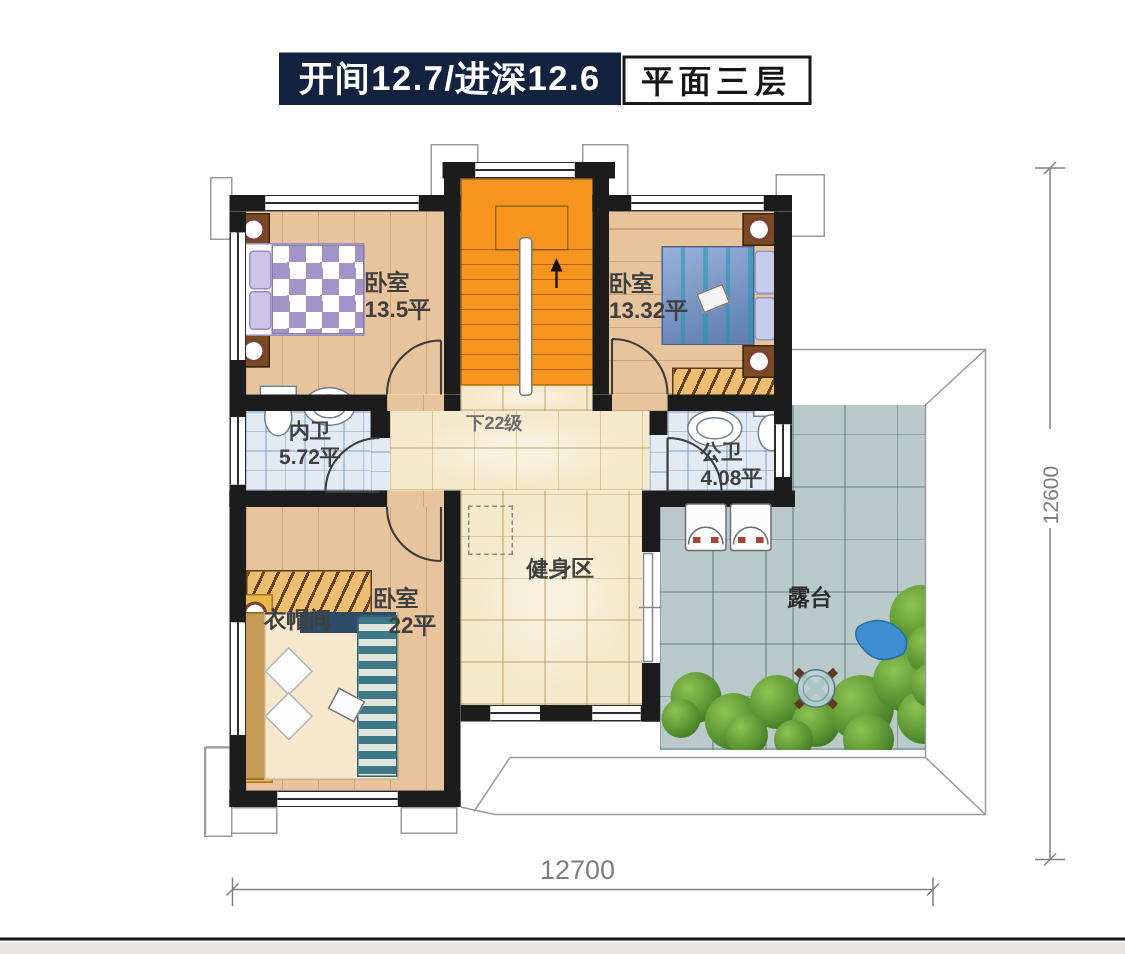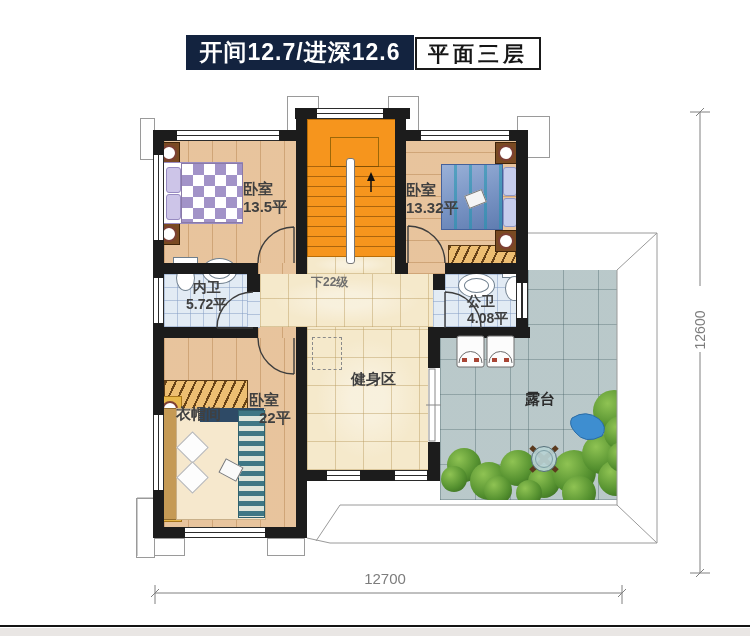--- a/index.html
+++ b/index.html
@@ -53,21 +53,21 @@
   .runner{background:repeating-linear-gradient(to bottom,#3e7785 0 5px,#dfe5da 5px 10px);border:1px solid #31616d;}
   .pillow-diamond{width:21px;height:21px;background:#fdfdfd;border:1px solid #b5b5b5;transform:rotate(45deg);}
   .fix-white{background:#fff;border:1px solid #6f7f8d;z-index:2;}
   .bush{position:absolute;border-radius:50%;z-index:2;
     background:radial-gradient(circle at 35% 32%,#8fc353,#54902f 58%,#34651e 95%);}
   svg.overlay{position:absolute;left:0;top:0;z-index:5;pointer-events:none;}
   
   .rlabel{position:absolute;z-index:6;font-weight:bold;color:#404040;font-size:15px;line-height:1.22;white-space:nowrap;}
   .rlabel.small{font-size:14px;}
   .note{position:absolute;z-index:6;color:#6e6e6e;font-size:12px;white-space:nowrap;}
-  .dim{position:absolute;z-index:6;color:#7d7d7d;font-size:15px;text-align:center;white-space:nowrap;}
+  .dim{position:absolute;z-index:6;color:#7d7d7d;font-size:18px;text-align:center;white-space:nowrap;}
   .foot-line{position:absolute;left:0;top:625px;width:750px;height:2px;background:#141414;z-index:7;}
   .foot-band{position:absolute;left:0;top:628px;width:750px;height:8px;background:#e9e6e4;z-index:7;}
 </style>
 </head>
 <body>
 
 <div id="canvas">
 
   <div class="abs title-navy" style="left:186px;top:35px;width:228px;height:35px;">开间12.7/进深12.6</div>
   <div class="abs title-white" style="left:415px;top:37px;width:122px;height:29px;">平面三层</div>

